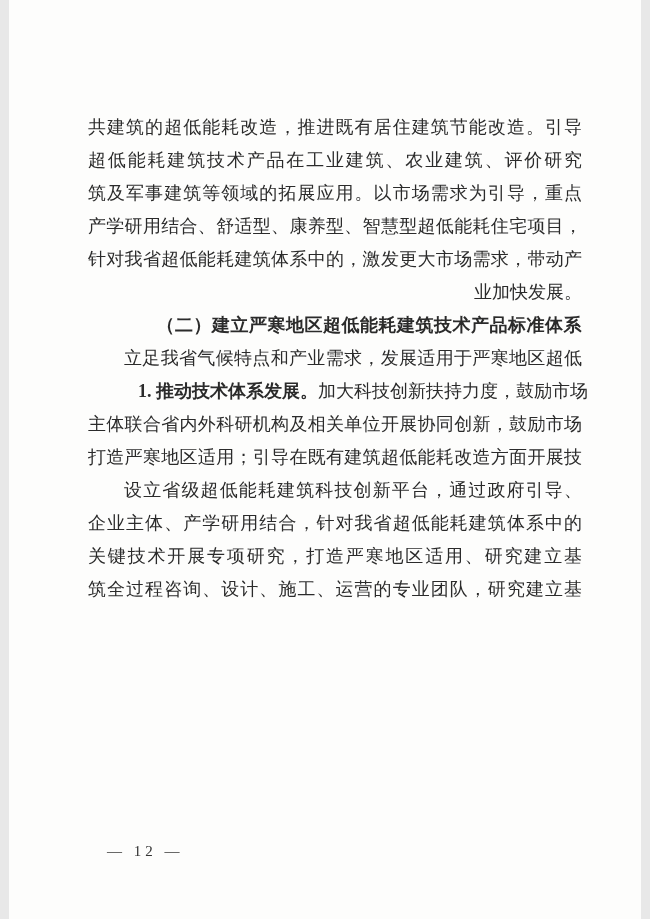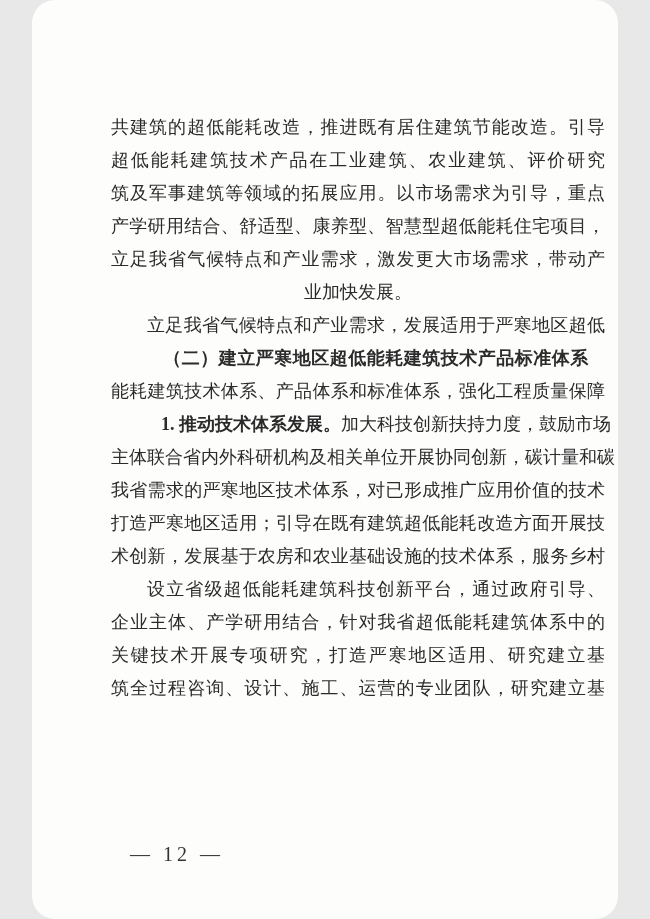--- a/index.html
+++ b/index.html
@@ -2,84 +2,80 @@
 <html><head>
 <meta charset="utf-8">
 <style>
   html, body {
     margin: 0;
     padding: 0;
     background: #e8e8e8;
   }
   .page {
     position: relative;
-    width: 586px;
+    width: 632px;
     height: 919px;
     margin: 0 auto;
     background: #fdfdfc;
     font-family: "Liberation Serif", "DejaVu Serif", serif;
     color: #2b2b2b;
     overflow: hidden;
-    border-radius: 23px;
   }
   .content {
     position: absolute;
     left: 79px;
     top: 111px;
     width: 494px;
   }
   .line {
     height: 33px;
     line-height: 33px;
     font-size: 18px;
     white-space: nowrap;
-    text-align: center;
+    text-align: right;
   }
   .line.justify {
     text-align: justify;
     text-align-last: justify;
   }
   .line.indent {
     text-indent: 2em;
   }
   .line.heading {
     font-weight: bold;
     letter-spacing: 0.5px;
   }
   .line b.lead {
     font-weight: bold;
     margin-left: 14px;
   }
   .footer {
     position: absolute;
     left: 98px;
     top: 843px;
-    font-size: 20px;
+    font-size: 15px;
     letter-spacing: 4px;
     color: #333333;
   }
 </style>
 </head>
 <body>
 
 <div class="page">
   <div class="content" id="document-body">
       <div class="line justify">共建筑的超低能耗改造，推进既有居住建筑节能改造。引导</div>
       <div class="line justify">超低能耗建筑技术产品在工业建筑、农业建筑、评价研究</div>
       <div class="line justify">筑及军事建筑等领域的拓展应用。以市场需求为引导，重点</div>
       <div class="line justify">产学研用结合、舒适型、康养型、智慧型超低能耗住宅项目，</div>
-      <div class="line justify">立足我省气候特点和产业需求，激发更大市场需求，带动产</div>
+      <div class="line justify">针对我省超低能耗建筑体系中的，激发更大市场需求，带动产</div>
       <div class="line">业加快发展。</div>
+      <div class="line indent heading">（二）建立严寒地区超低能耗建筑技术产品标准体系</div>
       <div class="line justify indent">立足我省气候特点和产业需求，发展适用于严寒地区超低</div>
-      <div class="line indent heading">（二）建立严寒地区超低能耗建筑技术产品标准体系</div>
-      <div class="line justify">能耗建筑技术体系、产品体系和标准体系，强化工程质量保障</div>
       <div class="line justify indent"><b class="lead">1. 推动技术体系发展。</b>加大科技创新扶持力度，鼓励市场</div>
-      <div class="line justify">主体联合省内外科研机构及相关单位开展协同创新，碳计量和碳</div>
-      <div class="line justify">我省需求的严寒地区技术体系，对已形成推广应用价值的技术</div>
+      <div class="line justify">主体联合省内外科研机构及相关单位开展协同创新，鼓励市场</div>
       <div class="line justify">打造严寒地区适用；引导在既有建筑超低能耗改造方面开展技</div>
-      <div class="line justify">术创新，发展基于农房和农业基础设施的技术体系，服务乡村</div>
       <div class="line justify indent">设立省级超低能耗建筑科技创新平台，通过政府引导、</div>
       <div class="line justify">企业主体、产学研用结合，针对我省超低能耗建筑体系中的</div>
       <div class="line justify">关键技术开展专项研究，打造严寒地区适用、研究建立基</div>
       <div class="line justify">筑全过程咨询、设计、施工、运营的专业团队，研究建立基</div>
     </div>
   <div class="footer">— 12 —</div>
 </div>
 
 </body></html>

